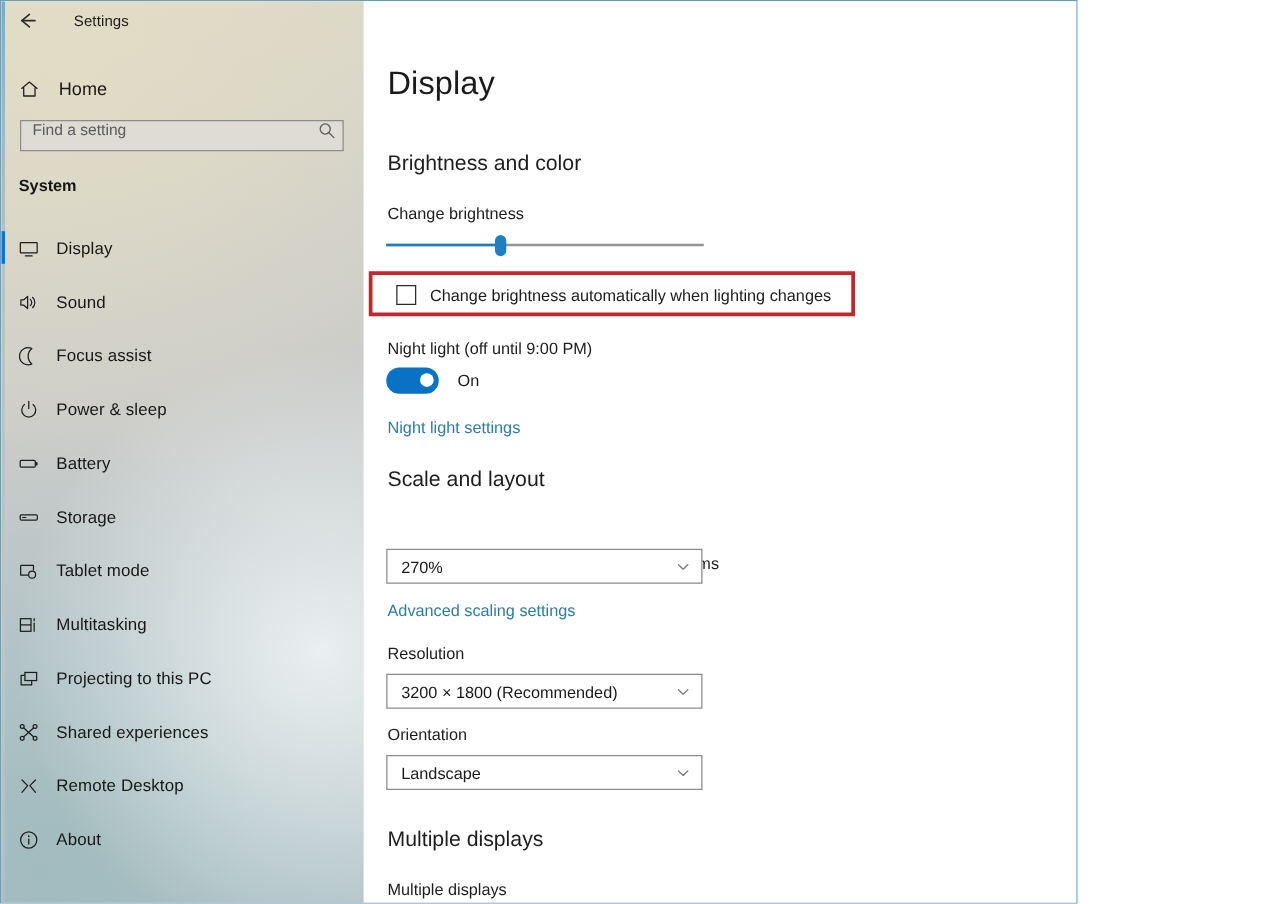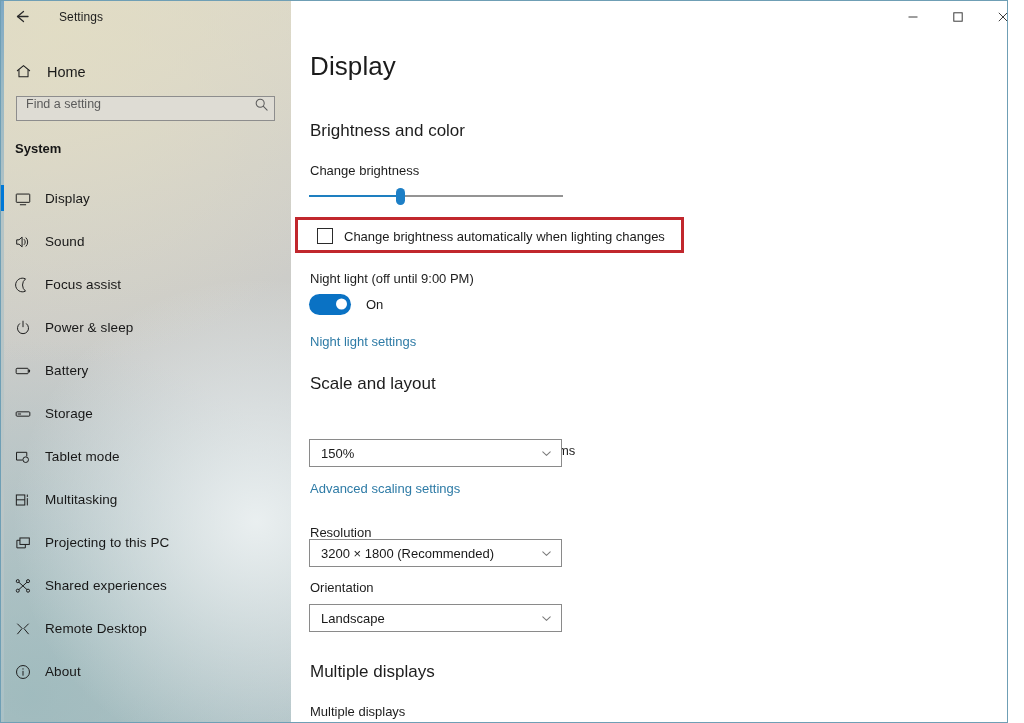--- a/index.html
+++ b/index.html
@@ -8,21 +8,21 @@
   html, body {
     width: 1024px;
     height: 723px;
     overflow: hidden;
     font-family: "Liberation Sans", "DejaVu Sans", sans-serif;
     background: #ffffff;
   }
 
   .window {
     position: relative;
-    width: 1008px;
+    width: 862px;
     height: 723px;
     background: #ffffff;
     border: 1px solid #6f9fb5;
     overflow: hidden;
   }
 
   
   .sidebar {
     position: absolute;
     left: 0; top: 0;
@@ -198,21 +198,21 @@
 
   .field-label {
     position: absolute;
     left: 19px;
     font-size: 13px;
     color: #1d1d1d;
   }
   .lbl-change-brightness { top: 162px; }
   .lbl-nightlight { top: 270px; }
   .lbl-change-size { top: 442px; }
-  .lbl-resolution { top: 514px; margin-top: 10px; }
+  .lbl-resolution { top: 514px; }
   .lbl-orientation { top: 579px; }
   .lbl-multiple-displays { top: 703px; }
 
   
   .slider {
     position: absolute;
     left: 18px; top: 186px;
     width: 254px; height: 18px;
   }
   .slider-track {
@@ -552,21 +552,21 @@
       <span class="toggle-state">On</span>
     </div>
 
     <a class="link link-nightlight">Night light settings</a>
 
     <h2 class="section-heading sec-scale">Scale and layout</h2>
 
     <div class="field-label lbl-change-size">Change the size of text, apps, and other items</div>
 
     <div class="dropdown dd-scale">
-      <span class="dd-value">150%</span>
+      <span class="dd-value">270%</span>
       <span class="dd-chevron">
         <svg width="13" height="13" viewBox="0 0 14 14" fill="none" stroke="currentColor" stroke-width="1.1">
           <path d="M3 5.2 L7 9 L11 5.2" stroke-linecap="round" stroke-linejoin="round"></path>
         </svg>
       </span>
     </div>
 
     <a class="link link-advanced-scaling">Advanced scaling settings</a>
 
     <div class="field-label lbl-resolution">Resolution</div>

